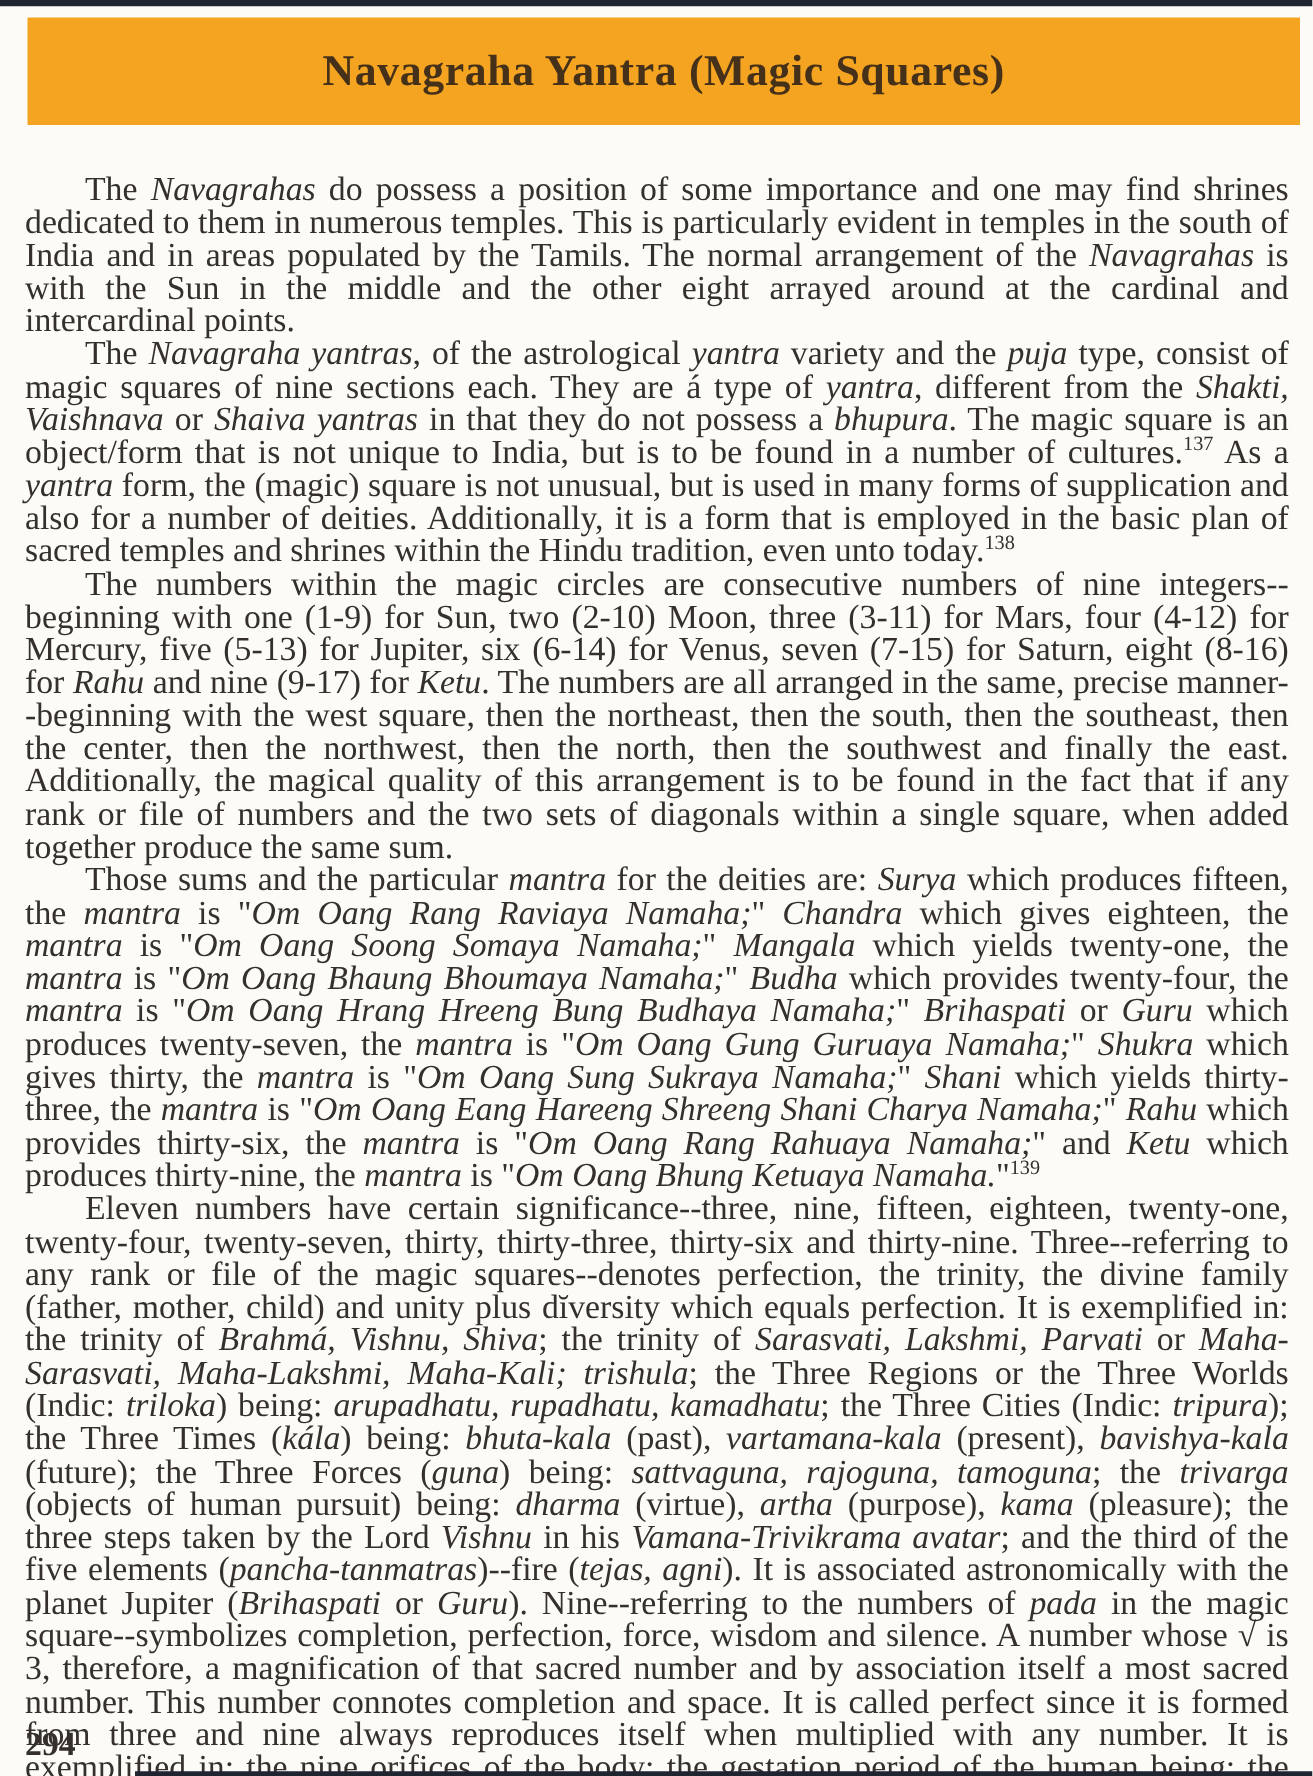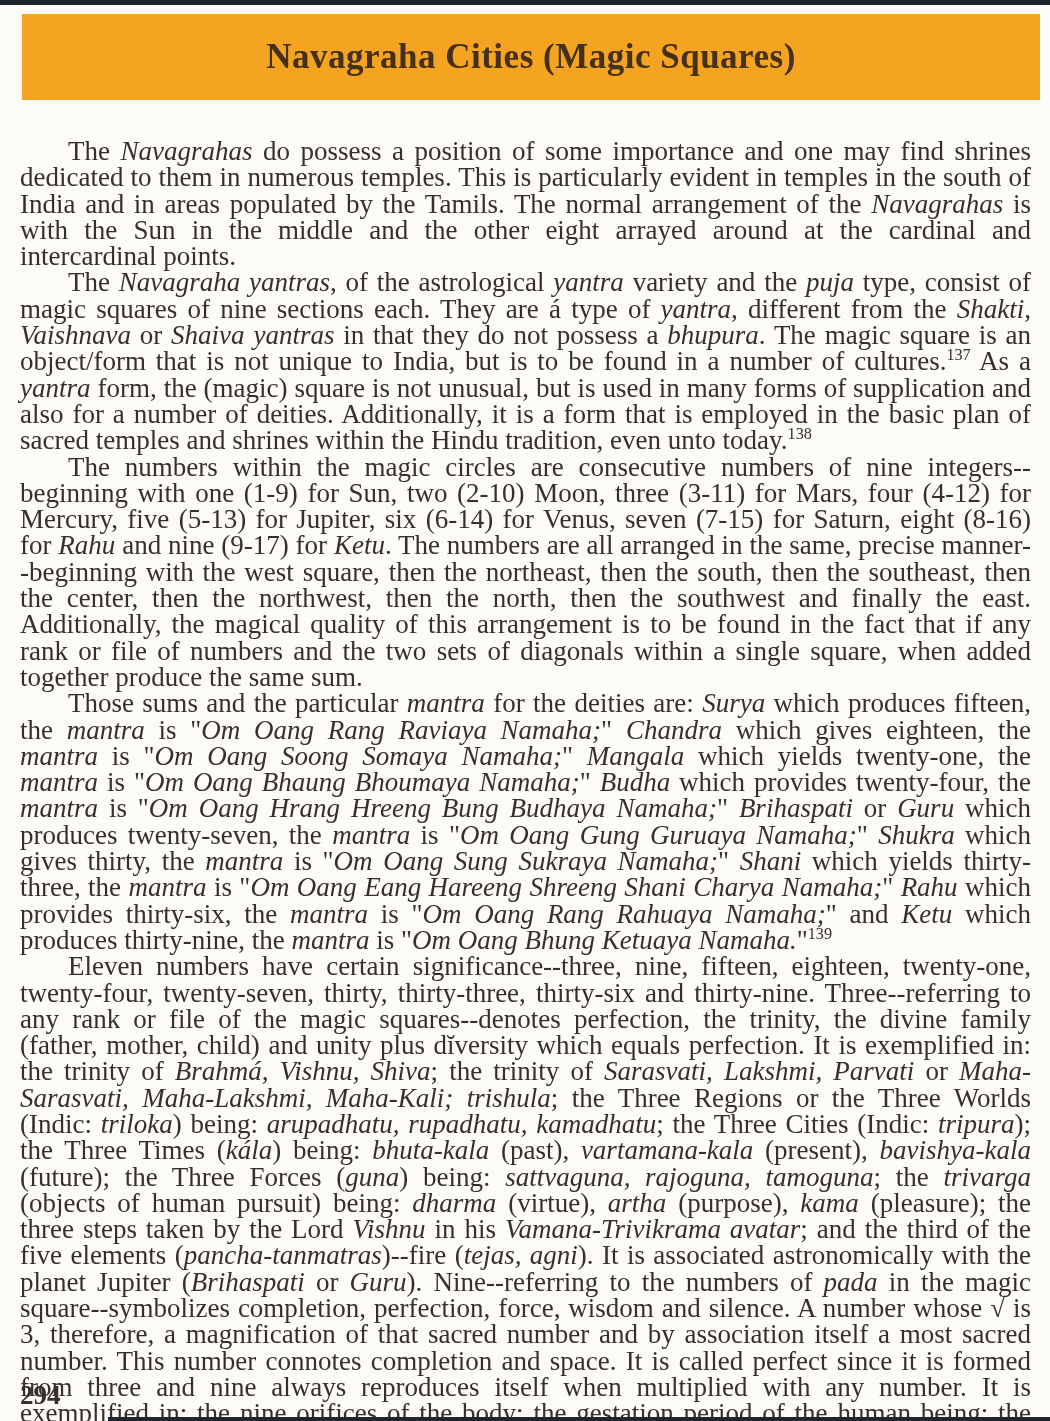--- a/index.html
+++ b/index.html
@@ -67,21 +67,21 @@
     font-size: 27px;
     color: var(--body-text, #35302B);
   }
 </style>
 </head>
 <body>
 
 <div class="scan-edge-top"></div>
 
 <div class="banner">
-  <h1>Navagraha Cities (Magic Squares)</h1>
+  <h1>Navagraha Yantra (Magic Squares)</h1>
 </div>
 
 <div class="content">
     <p class="para"><span>The </span><i>Navagrahas</i><span> do possess a position of some importance and one may find shrines dedicated to them in numerous temples. This is particularly evident in temples in the south of India and in areas populated by the Tamils. The normal arrangement of the </span><i>Navagrahas</i><span> is with the Sun in the middle and the other eight arrayed around at the cardinal and intercardinal points.</span></p>
     <p class="para"><span>The </span><i>Navagraha yantras</i><span>, of the astrological </span><i>yantra</i><span> variety and the </span><i>puja</i><span> type, consist of magic squares of nine sections each. They are á type of </span><i>yantra</i><span>, different from the </span><i>Shakti, Vaishnava</i><span> or </span><i>Shaiva yantras</i><span> in that they do not possess a </span><i>bhupura</i><span>. The magic square is an object/form that is not unique to India, but is to be found in a number of cultures.</span><sup>137</sup><span> As a </span><i>yantra</i><span> form, the (magic) square is not unusual, but is used in many forms of supplication and also for a number of deities. Additionally, it is a form that is employed in the basic plan of sacred temples and shrines within the Hindu tradition, even unto today.</span><sup>138</sup></p>
     <p class="para"><span>The numbers within the magic circles are consecutive numbers of nine integers--beginning with one (1-9) for Sun, two (2-10) Moon, three (3-11) for Mars, four (4-12) for Mercury, five (5-13) for Jupiter, six (6-14) for Venus, seven (7-15) for Saturn, eight (8-16) for </span><i>Rahu</i><span> and nine (9-17) for </span><i>Ketu</i><span>. The numbers are all arranged in the same, precise manner--beginning with the west square, then the northeast, then the south, then the southeast, then the center, then the northwest, then the north, then the southwest and finally the east. Additionally, the magical quality of this arrangement is to be found in the fact that if any rank or file of numbers and the two sets of diagonals within a single square, when added together produce the same sum.</span></p>
     <p class="para"><span>Those sums and the particular </span><i>mantra</i><span> for the deities are: </span><i>Surya</i><span> which produces fifteen, the </span><i>mantra</i><span> is "</span><i>Om Oang Rang Raviaya Namaha;</i><span>" </span><i>Chandra</i><span> which gives eighteen, the </span><i>mantra</i><span> is "</span><i>Om Oang Soong Somaya Namaha;</i><span>" </span><i>Mangala</i><span> which yields twenty-one, the </span><i>mantra</i><span> is "</span><i>Om Oang Bhaung Bhoumaya Namaha;</i><span>" </span><i>Budha</i><span> which provides twenty-four, the </span><i>mantra</i><span> is "</span><i>Om Oang Hrang Hreeng Bung Budhaya Namaha;</i><span>" </span><i>Brihaspati</i><span> or </span><i>Guru</i><span> which produces twenty-seven, the </span><i>mantra</i><span> is "</span><i>Om Oang Gung Guruaya Namaha;</i><span>" </span><i>Shukra</i><span> which gives thirty, the </span><i>mantra</i><span> is "</span><i>Om Oang Sung Sukraya Namaha;</i><span>" </span><i>Shani</i><span> which yields thirty-three, the </span><i>mantra</i><span> is "</span><i>Om Oang Eang Hareeng Shreeng Shani Charya Namaha;</i><span>" </span><i>Rahu</i><span> which provides thirty-six, the </span><i>mantra</i><span> is "</span><i>Om Oang Rang Rahuaya Namaha;</i><span>" and </span><i>Ketu</i><span> which produces thirty-nine, the </span><i>mantra</i><span> is "</span><i>Om Oang Bhung Ketuaya Namaha.</i><span>"</span><sup>139</sup></p>
     <p class="para"><span>Eleven numbers have certain significance--three, nine, fifteen, eighteen, twenty-one, twenty-four, twenty-seven, thirty, thirty-three, thirty-six and thirty-nine. Three--referring to any rank or file of the magic squares--denotes perfection, the trinity, the divine family (father, mother, child) and unity plus dĭversity which equals perfection. It is exemplified in: the trinity of </span><i>Brahmá, Vishnu, Shiva</i><span>; the trinity of </span><i>Sarasvati, Lakshmi, Parvati</i><span> or </span><i>Maha-Sarasvati, Maha-Lakshmi, Maha-Kali;</i><span> </span><i>trishula</i><span>; the Three Regions or the Three Worlds (Indic: </span><i>triloka</i><span>) being: </span><i>arupadhatu, rupadhatu, kamadhatu</i><span>; the Three Cities (Indic: </span><i>tripura</i><span>); the Three Times (</span><i>kála</i><span>) being: </span><i>bhuta-kala</i><span> (past), </span><i>vartamana-kala</i><span> (present), </span><i>bavishya-kala</i><span> (future); the Three Forces (</span><i>guna</i><span>) being: </span><i>sattvaguna, rajoguna, tamoguna</i><span>; the </span><i>trivarga</i><span> (objects of human pursuit) being: </span><i>dharma</i><span> (virtue), </span><i>artha</i><span> (purpose), </span><i>kama</i><span> (pleasure); the three steps taken by the Lord </span><i>Vishnu</i><span> in his </span><i>Vamana-Trivikrama avatar</i><span>; and the third of the five elements (</span><i>pancha-tanmatras</i><span>)--fire (</span><i>tejas, agni</i><span>). It is associated astronomically with the planet Jupiter (</span><i>Brihaspati</i><span> or </span><i>Guru</i><span>). Nine--referring to the numbers of </span><i>pada</i><span> in the magic square--symbolizes completion, perfection, force, wisdom and silence. A number whose √ is 3, therefore, a magnification of that sacred number and by association itself a most sacred number. This number connotes completion and space. It is called perfect since it is formed from three and nine always reproduces itself when multiplied with any number. It is exemplified in: the nine orifices of the body; the gestation period of the human being; the number of </span><i>pada</i><span> in the smallest magic square; the </span><i>Navagrahas</i><span>; the </span><i>Nava-Durgas</i><span>; </span><i>nava-nadis</i><span>; the Nine Classes of </span><i>Yoginis</i><span>; the</span></p>
   </div>
 

